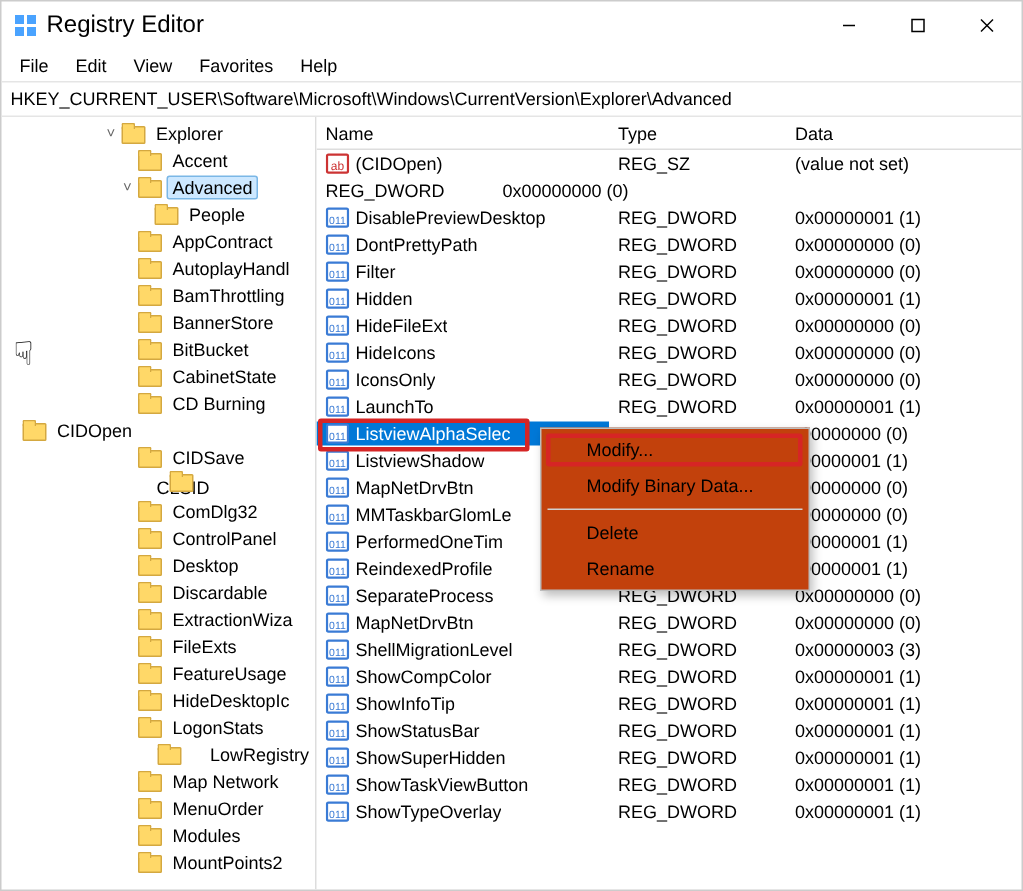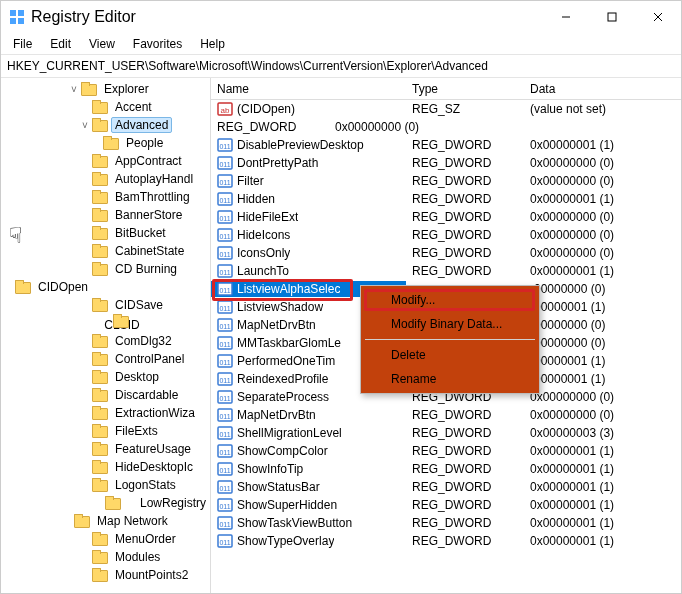--- a/index.html
+++ b/index.html
@@ -348,21 +348,21 @@
         <div class="tree-node" style="padding-left: 77px;">
           <span class="tree-chevron"></span>
           <span class="folder-icon"></span>
           <span class="tree-label">LogonStats</span>
         </div>
         <div class="tree-node" style="padding-left: 77px; gap: 16px;">
           <span class="tree-chevron"></span>
           <span class="folder-icon"></span>
           <span class="tree-label">LowRegistry</span>
         </div>
-        <div class="tree-node" style="padding-left: 59px;">
+        <div class="tree-node" style="padding-left: 77px;">
           <span class="tree-chevron"></span>
           <span class="folder-icon"></span>
           <span class="tree-label">Map Network</span>
         </div>
         <div class="tree-node" style="padding-left: 77px;">
           <span class="tree-chevron"></span>
           <span class="folder-icon"></span>
           <span class="tree-label">MenuOrder</span>
         </div>
         <div class="tree-node" style="padding-left: 77px;">

